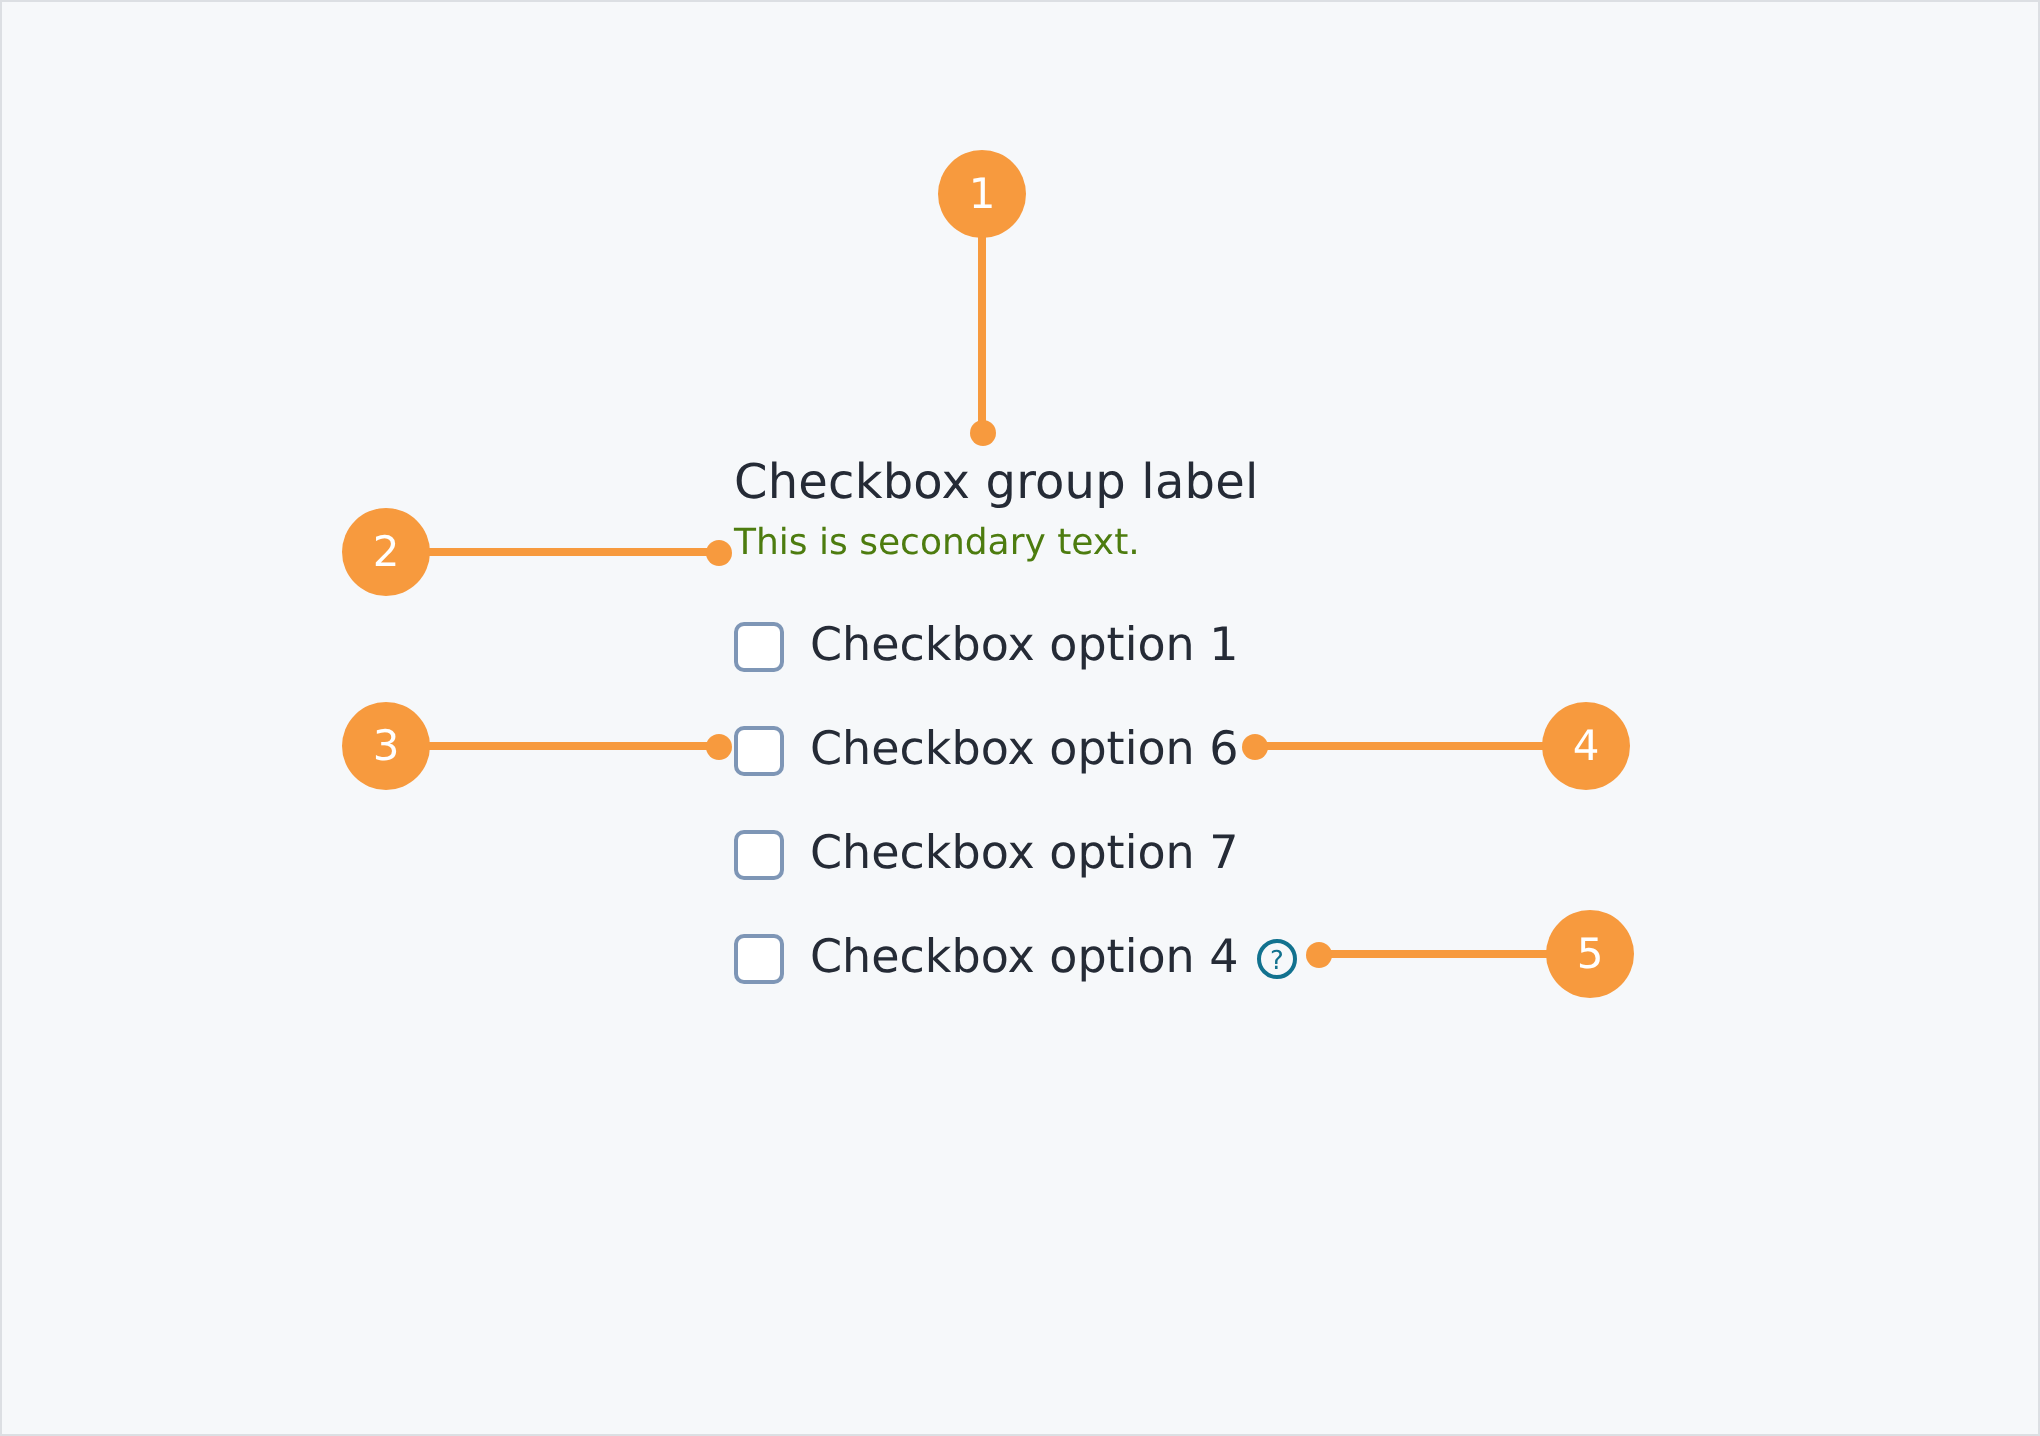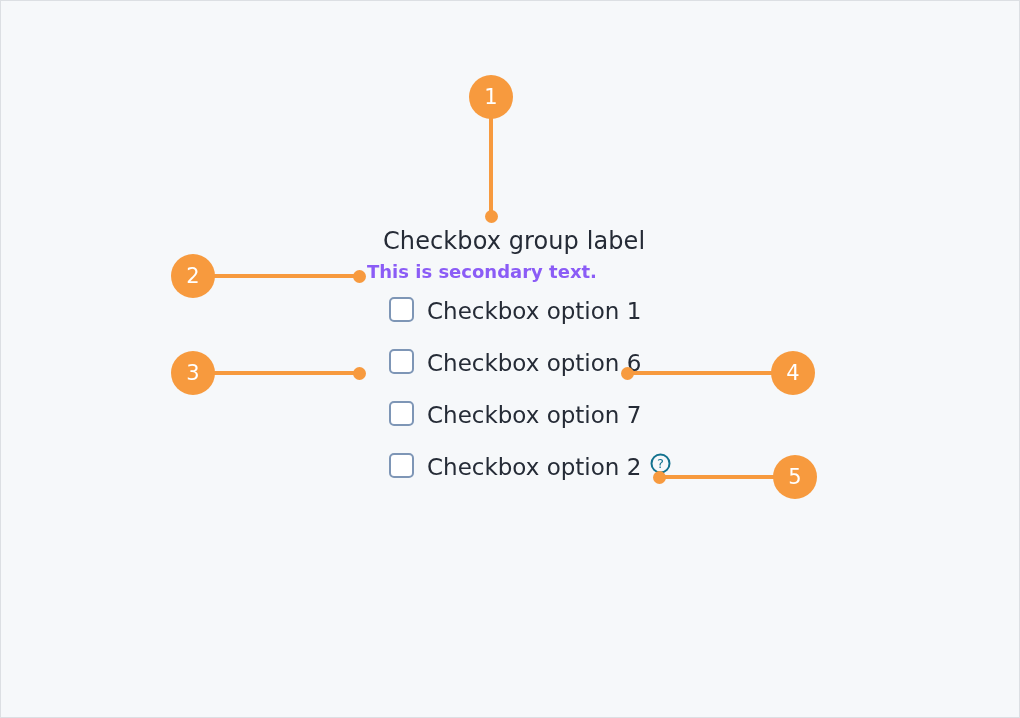--- a/index.html
+++ b/index.html
@@ -32,41 +32,38 @@
     top: 224px;
     width: 330px;
   }
 
   .group-label {
     font-size: 24px;
     line-height: 32px;
     color: #252b36;
     letter-spacing: 0.1px;
     white-space: nowrap;
-    margin-left: 16px;
   }
 
   .group-secondary {
     font-size: 18px;
     line-height: 26px;
-    color: #8b5cf6;
+    color: #4d7c0f;
     margin-top: 2px;
     white-space: nowrap;
-    font-weight: bold;
   }
 
   .cb-list {
     margin-top: 12px;
   }
 
   .cb-row {
     display: flex;
-    align-items: flex-start;
+    align-items: center;
     height: 52px;
-    margin-left: 22px;
   }
 
   .cb-box {
     width: 25px;
     height: 25px;
     box-sizing: border-box;
     border: 2px solid #7e96b6;
     border-radius: 5px;
     background: #ffffff;
     flex: 0 0 auto;
@@ -143,21 +140,21 @@
         <span class="cb-label">Checkbox option 6</span>
       </div>
 
       <div class="cb-row">
         <span class="cb-box"></span>
         <span class="cb-label">Checkbox option 7</span>
       </div>
 
       <div class="cb-row">
         <span class="cb-box"></span>
-        <span class="cb-label">Checkbox option 2</span>
+        <span class="cb-label">Checkbox option 4</span>
         <span class="help-icon">
           <svg width="21" height="21" viewBox="0 0 21 21" aria-hidden="true">
             <circle cx="10.5" cy="10.5" r="9" fill="none" stroke="#12728f" stroke-width="2"></circle>
             <text x="10.5" y="15.4" text-anchor="middle" font-family="'DejaVu Sans','Liberation Sans',sans-serif" font-size="13" fill="#12728f">?</text>
           </svg>
         </span>
       </div>
 
     </div>
   </div>

